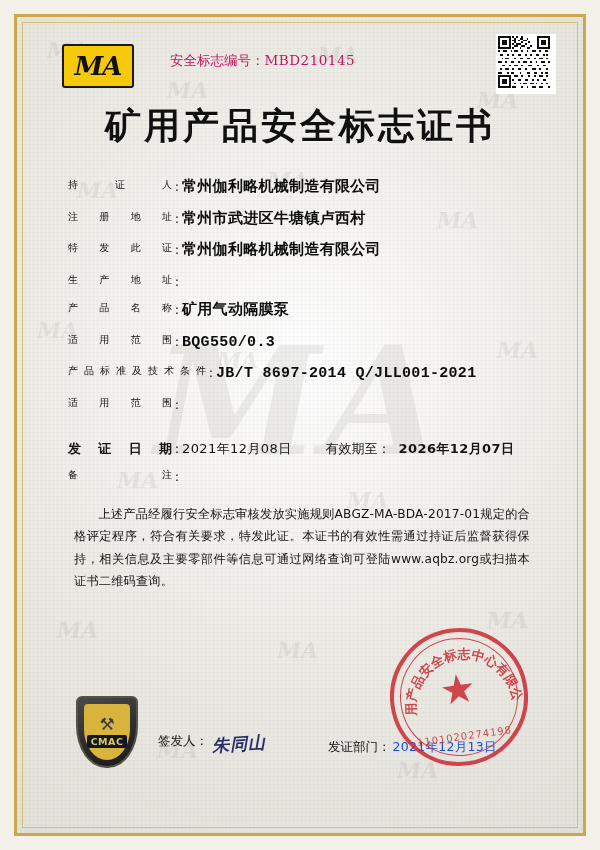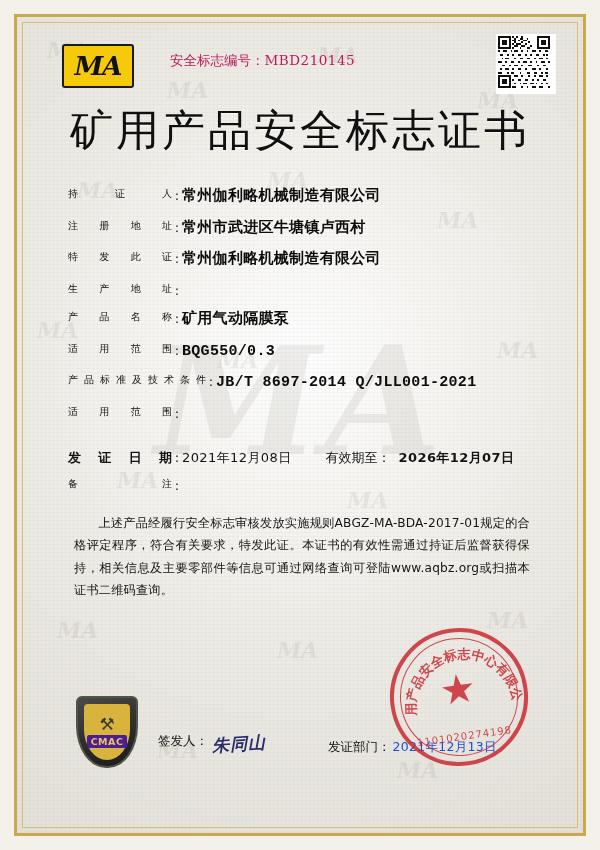--- a/index.html
+++ b/index.html
@@ -132,22 +132,22 @@
     height: 56px;
     background: #fff;
     padding: 2px;
   }
   .qr svg { display: block; }
 
   
   .title {
     text-align: center;
     font-family: "DejaVu Serif", "Liberation Serif", serif;
-    font-weight: normal;
-    font-size: 43px;
+    font-weight: bold;
+    font-size: 36px;
     letter-spacing: 3px;
     color: #101010;
     margin-top: 6px;
     margin-bottom: 26px;
     text-shadow: 0 1px 0 rgba(255,255,255,0.6);
   }
 
   
   .fields {
     padding: 0 34px 0 38px;
@@ -254,21 +254,21 @@
   .cmac-pick {
     font-size: 17px;
     line-height: 1;
     margin-bottom: 2px;
     color: #3a3a3a;
   }
   .cmac-text {
     font-size: 9.5px;
     font-weight: bold;
     letter-spacing: 0.5px;
-    background: #4c1d95;
+    background: #0f172a;
     color: #e6c65a;
     padding: 1px 4px;
     border-radius: 2px;
   }
 
   .sign-line {
     position: absolute;
     bottom: 28px;
     left: 128px;
     font-size: 12.5px;

